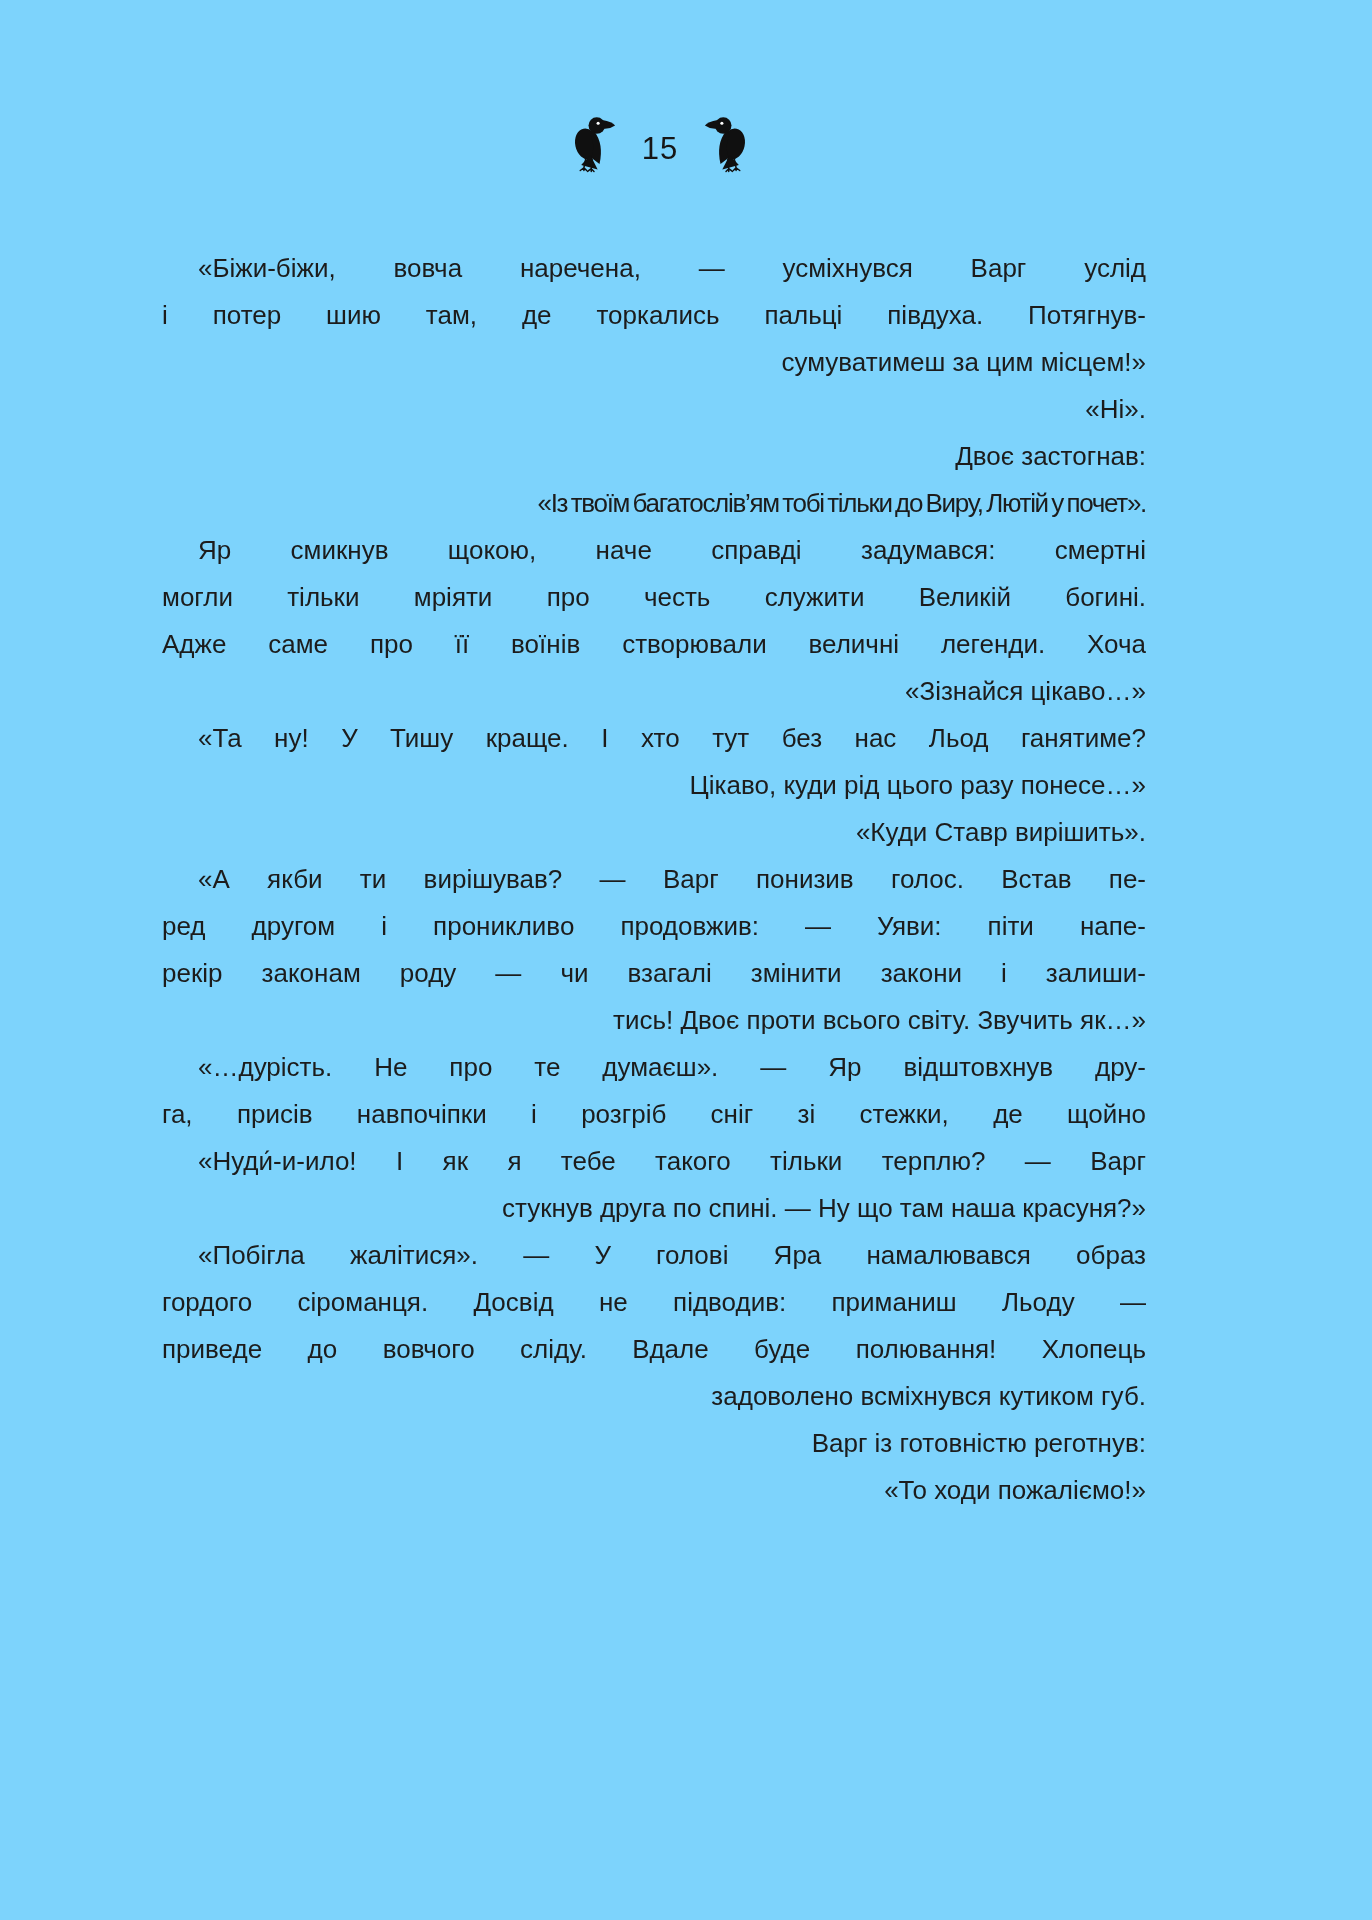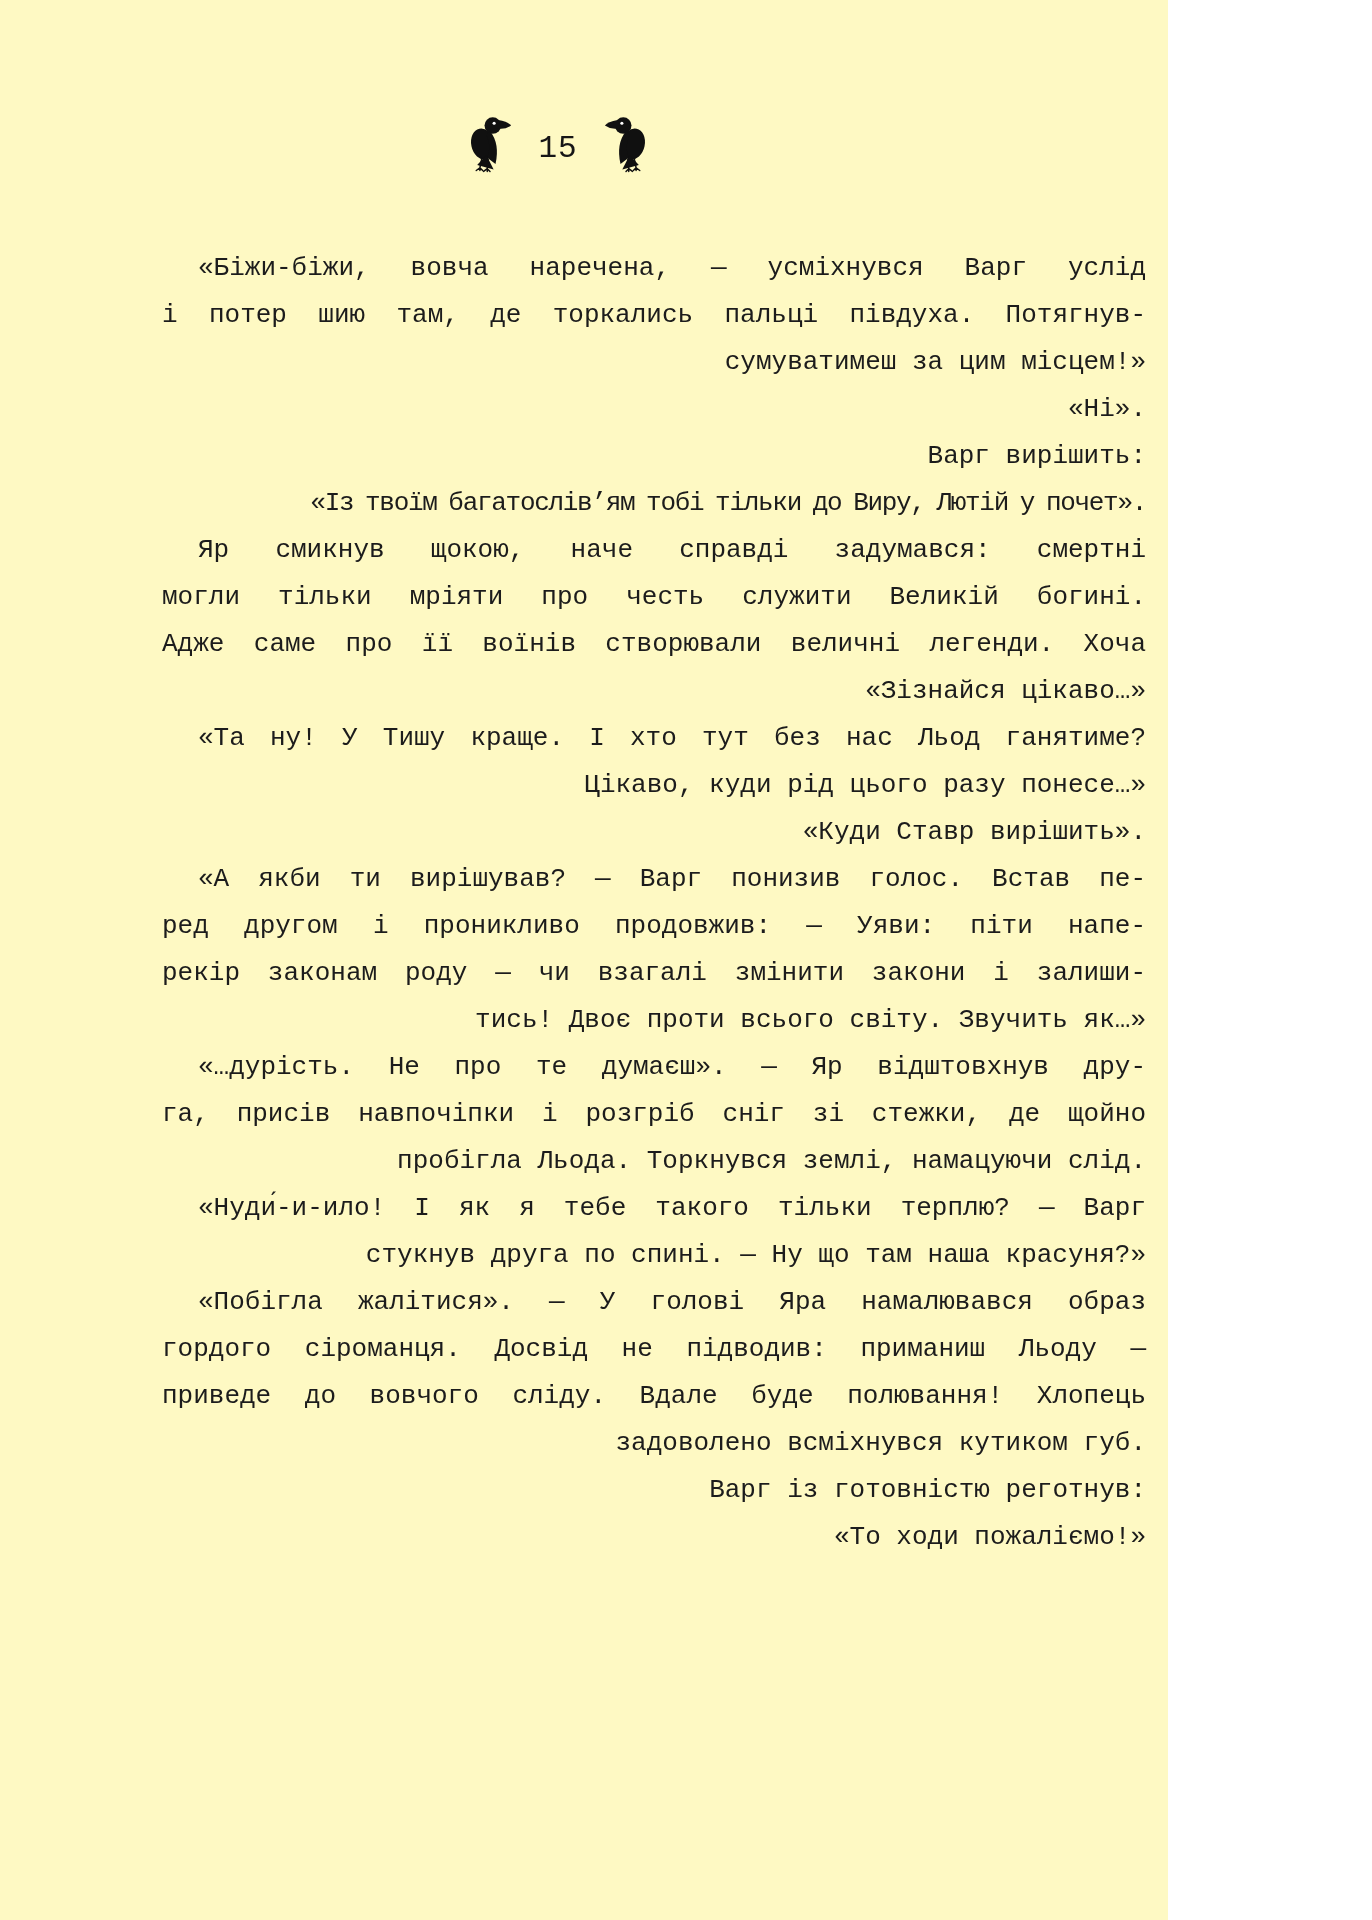--- a/index.html
+++ b/index.html
@@ -2,25 +2,25 @@
 <html><head>
 <meta charset="utf-8">
 <style>
   html, body {
     margin: 0;
     padding: 0;
     background: #ffffff;
   }
   .page {
     position: relative;
-    width: 1168px;
+    width: 1372px;
     height: 1920px;
-    background: #fef9c3;
+    background: #7dd3fc;
     color: #1c1c1c;
-    font-family: Liberation Mono, monospace;
+    font-family: Liberation Sans, sans-serif;
     overflow: hidden;
   }
   .page-header {
     position: absolute;
     top: 112px;
     left: 0;
     width: 100%;
     display: flex;
     justify-content: center;
     align-items: flex-end;
@@ -112,21 +112,21 @@
   <div class="text-block">
       <div class="paragraph">
         <div class="line fill indent">«Біжи-біжи, вовча наречена, — усміхнувся Варг услід</div>
         <div class="line fill">і потер шию там, де торкались пальці півдуха. Потягнув-</div>
         <div class="line">сумуватимеш за цим місцем!»</div>
       </div>
       <div class="paragraph">
         <div class="line indent">«Ні».</div>
       </div>
       <div class="paragraph">
-        <div class="line indent">Варг вирішить:</div>
+        <div class="line indent">Двоє застогнав:</div>
       </div>
       <div class="paragraph">
         <div class="line indent tight">«Із твоїм багатослів’ям тобі тільки до Виру, Лютій у почет».</div>
       </div>
       <div class="paragraph">
         <div class="line fill indent">Яр смикнув щокою, наче справді задумався: смертні</div>
         <div class="line fill">могли тільки мріяти про честь служити Великій богині.</div>
         <div class="line fill">Адже саме про її воїнів створювали величні легенди. Хоча</div>
       </div>
       <div class="paragraph">
@@ -141,21 +141,20 @@
       </div>
       <div class="paragraph">
         <div class="line fill indent">«А якби ти вирішував? — Варг понизив голос. Встав пе-</div>
         <div class="line fill">ред другом і проникливо продовжив: — Уяви: піти напе-</div>
         <div class="line fill">рекір законам роду — чи взагалі змінити закони і залиши-</div>
         <div class="line">тись! Двоє проти всього світу. Звучить як…»</div>
       </div>
       <div class="paragraph">
         <div class="line fill indent">«…дурість. Не про те думаєш». — Яр відштовхнув дру-</div>
         <div class="line fill">га, присів навпочіпки і розгріб сніг зі стежки, де щойно</div>
-        <div class="line">пробігла Льода. Торкнувся землі, намацуючи слід.</div>
       </div>
       <div class="paragraph">
         <div class="line fill indent">«Нуди́-и-ило! І як я тебе такого тільки терплю? — Варг</div>
         <div class="line">стукнув друга по спині. — Ну що там наша красуня?»</div>
       </div>
       <div class="paragraph">
         <div class="line fill indent">«Побігла жалітися». — У голові Яра намалювався образ</div>
         <div class="line fill">гордого сіроманця. Досвід не підводив: приманиш Льоду —</div>
         <div class="line fill">приведе до вовчого сліду. Вдале буде полювання! Хлопець</div>
         <div class="line">задоволено всміхнувся кутиком губ.</div>

